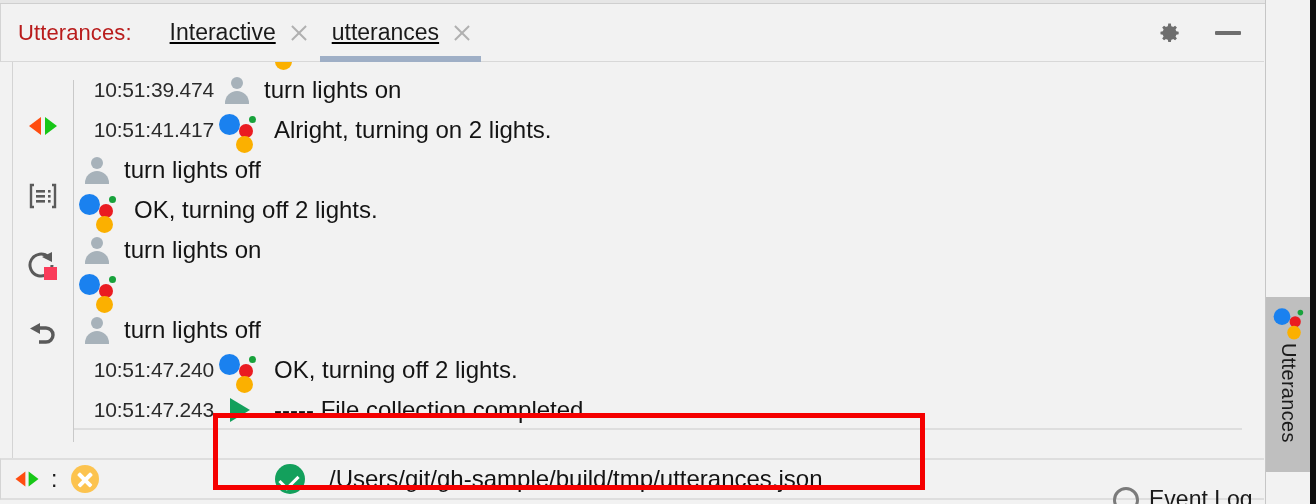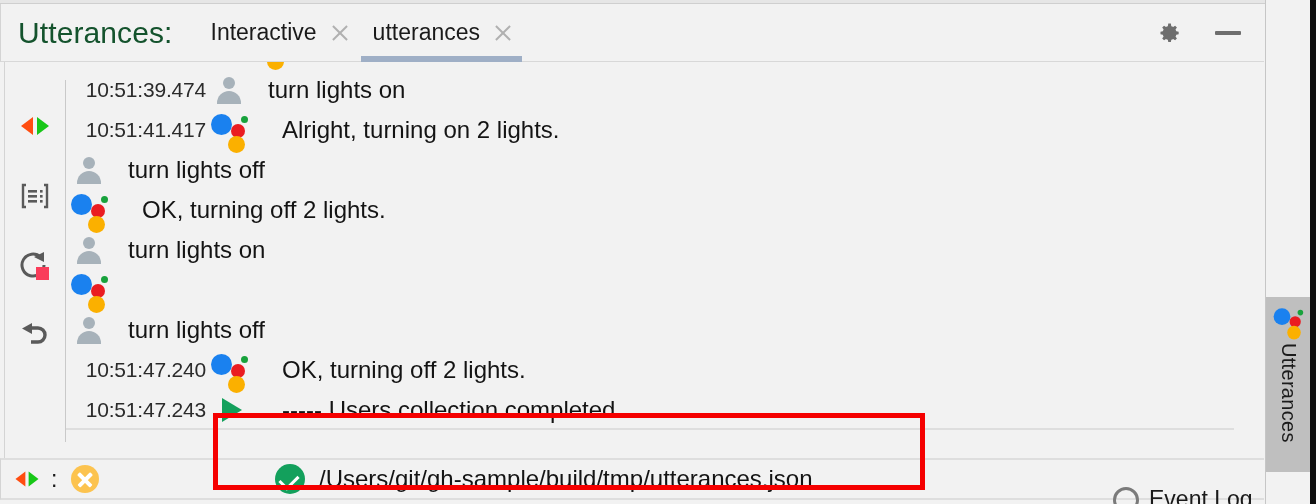--- a/index.html
+++ b/index.html
@@ -18,47 +18,47 @@
   
   .header{
     position:absolute;left:0;top:4px;width:1264px;height:58px;
     background:#f2f2f2;
     border-left:1px solid #d4d4d4;
     border-bottom:1px solid #d8d8d8;
     box-sizing:border-box;
     display:flex;align-items:center;
   }
   .hdr-title{
-    margin-left:17px;font-size:30px;color:#14532d;letter-spacing:.1px;
+    margin-left:17px;font-size:22px;color:#b91c1c;letter-spacing:.1px;
     white-space:nowrap;
   }
   .tabs{display:flex;align-items:center;height:100%;margin-left:26px;}
   .tab{
     position:relative;height:100%;display:flex;align-items:center;
-    padding:0 12px;cursor:default;
+    padding:0 12px;cursor:default;text-decoration:underline;
   }
   .tab-label{font-size:23px;color:#1a1a1a;white-space:nowrap;}
   .tab-close{
     margin-left:14px;width:18px;height:18px;position:relative;flex:none;
   }
   .tab-close::before,.tab-close::after{
     content:"";position:absolute;left:-1px;top:8px;width:20px;height:2px;background:#b0b0b0;
   }
   .tab-close::before{transform:rotate(45deg);}
   .tab-close::after{transform:rotate(-45deg);}
   .tab.active .tab-underline{
     position:absolute;left:0;right:2px;bottom:-1px;height:6px;background:#9fafc6;
   }
   .hdr-right{margin-left:auto;display:flex;align-items:center;padding-right:22px;gap:30px;}
   .icon-btn{width:28px;height:28px;display:flex;align-items:center;justify-content:center;cursor:default;}
   .minimize{width:26px;height:4px;background:#6e6e6e;border-radius:1px;}
 
   
   .body-area{
-    position:absolute;left:4px;top:62px;width:1264px;height:396px;
+    position:absolute;left:12px;top:62px;width:1264px;height:396px;
     background:#f2f2f2;border-left:1px solid #d4d4d4;box-sizing:border-box;
   }
   
   .lefttool{position:absolute;left:0;top:0;width:60px;height:100%;}
   .lefttool .ltbtn{
     width:60px;height:56px;display:flex;align-items:center;justify-content:center;cursor:default;
   }
   .gutter-line{position:absolute;left:60px;top:18px;width:1px;height:362px;background:#c9c9c9;}
 
   
@@ -66,22 +66,22 @@
   .logrow{
     height:40px;display:flex;align-items:center;position:relative;
   }
   .ts{
     width:140px;text-align:right;flex:none;
     font-size:21px;color:#2b2b2b;font-family:"Liberation Sans",sans-serif;
     letter-spacing:-.2px;
   }
   .avatar{width:46px;flex:none;display:flex;align-items:center;justify-content:center;position:relative;}
   .msg{font-size:24px;color:#141414;white-space:nowrap;}
-  .msg.user{margin-left:16px;}
-  .msg.assistant{margin-left:30px;}
+  .msg.user{margin-left:4px;}
+  .msg.assistant{margin-left:14px;}
 
   
   .person{width:26px;height:26px;position:relative;}
   .person .head{position:absolute;left:7px;top:0;width:12px;height:12px;border-radius:50%;background:#a7b2ba;}
   .person .torso{position:absolute;left:1px;top:14px;width:24px;height:13px;border-radius:12px 12px 0 0;background:#a7b2ba;}
 
   
   .gdots{width:36px;height:36px;position:relative;}
   .gdots .d-blue{position:absolute;left:0;top:2px;width:21px;height:21px;border-radius:50%;background:#1a81ef;}
   .gdots .d-red{position:absolute;left:20px;top:12px;width:14px;height:14px;border-radius:50%;background:#ea1c21;}
@@ -116,21 +116,21 @@
     border-top:2px solid #dedede;border-bottom:2px solid #dedede;
     box-sizing:border-box;display:flex;align-items:center;
   }
   .sb-colon{font-size:23px;color:#1a1a1a;margin:0 8px 0 10px;line-height:1;}
   .x-circ{width:28px;height:28px;border-radius:50%;background:#fcc34f;position:relative;margin-left:6px;}
   .x-circ::before,.x-circ::after{
     content:"";position:absolute;left:5px;top:12.5px;width:18px;height:3.5px;background:#fff;border-radius:1px;
   }
   .x-circ::before{transform:rotate(45deg);}
   .x-circ::after{transform:rotate(-45deg);}
-  .sb-path{font-size:24px;color:#141414;margin-left:14px;white-space:nowrap;}
+  .sb-path{font-size:24px;color:#141414;margin-left:24px;white-space:nowrap;}
   .sb-pathwrap{position:absolute;left:274px;display:flex;align-items:center;}
 
   
   .right-divider{position:absolute;left:1265px;top:0;width:1px;height:504px;background:#c6c6c6;}
   .rightstrip{position:absolute;left:1266px;top:0;width:44px;height:504px;background:#f2f2f2;}
   .farright{position:absolute;left:1310px;top:0;width:6px;height:504px;background:#0f0f0f;}
   .tool-tab{
     position:absolute;left:1266px;top:297px;width:44px;height:175px;background:#bfbfbf;
     display:flex;flex-direction:column;align-items:center;cursor:default;
   }
@@ -315,21 +315,21 @@
             </span>
         </span>
         <span class="msg assistant">OK, turning off 2 lights.</span>
       </div>
 
       <div class="logrow">
         <span class="ts">10:51:47.243</span>
         <span class="avatar">
           <span class="play-tri"></span>
         </span>
-        <span class="msg assistant">----- Users collection completed</span>
+        <span class="msg assistant">----- File collection completed</span>
         <span class="rowline"></span>
       </div>
 
     </div>
   </div>
 
   <div class="statusbar">
     <div class="icon-btn" style="margin-left:12px;">
       <svg width="30" height="24" viewBox="0 0 34 26" aria-hidden="true">
         <polygon points="15,4 15,22 3,13" fill="#ff4d10"></polygon>

